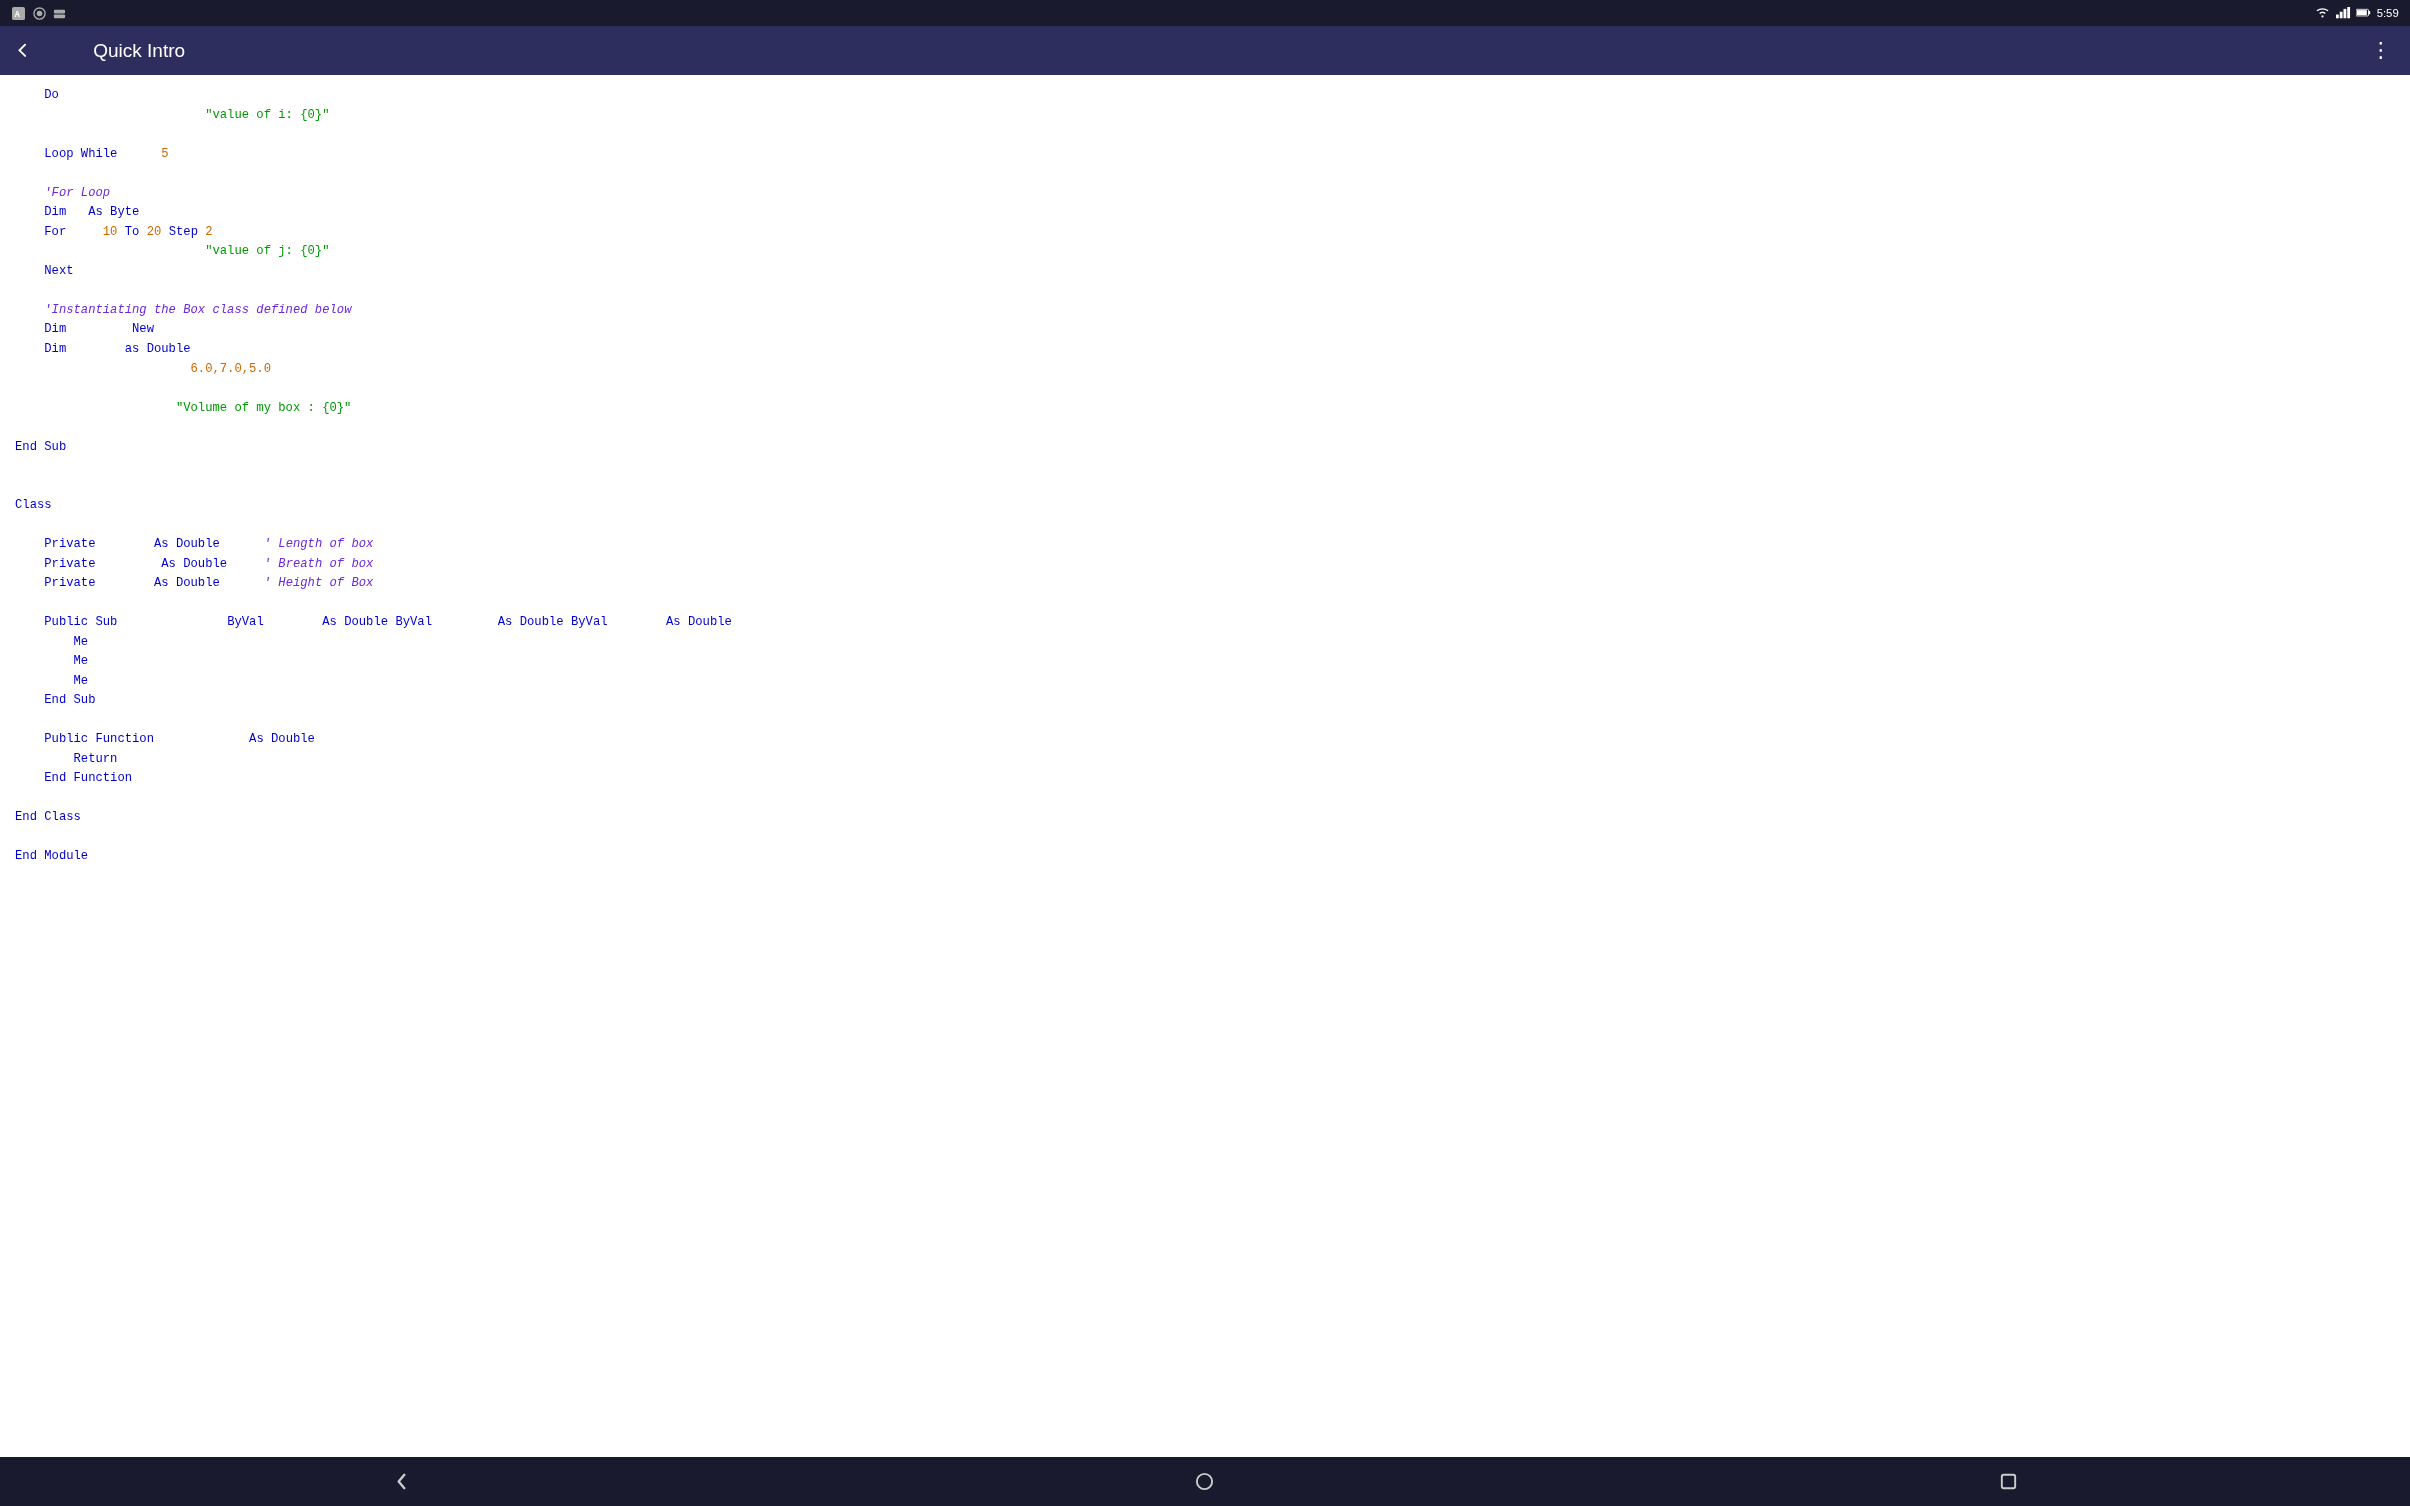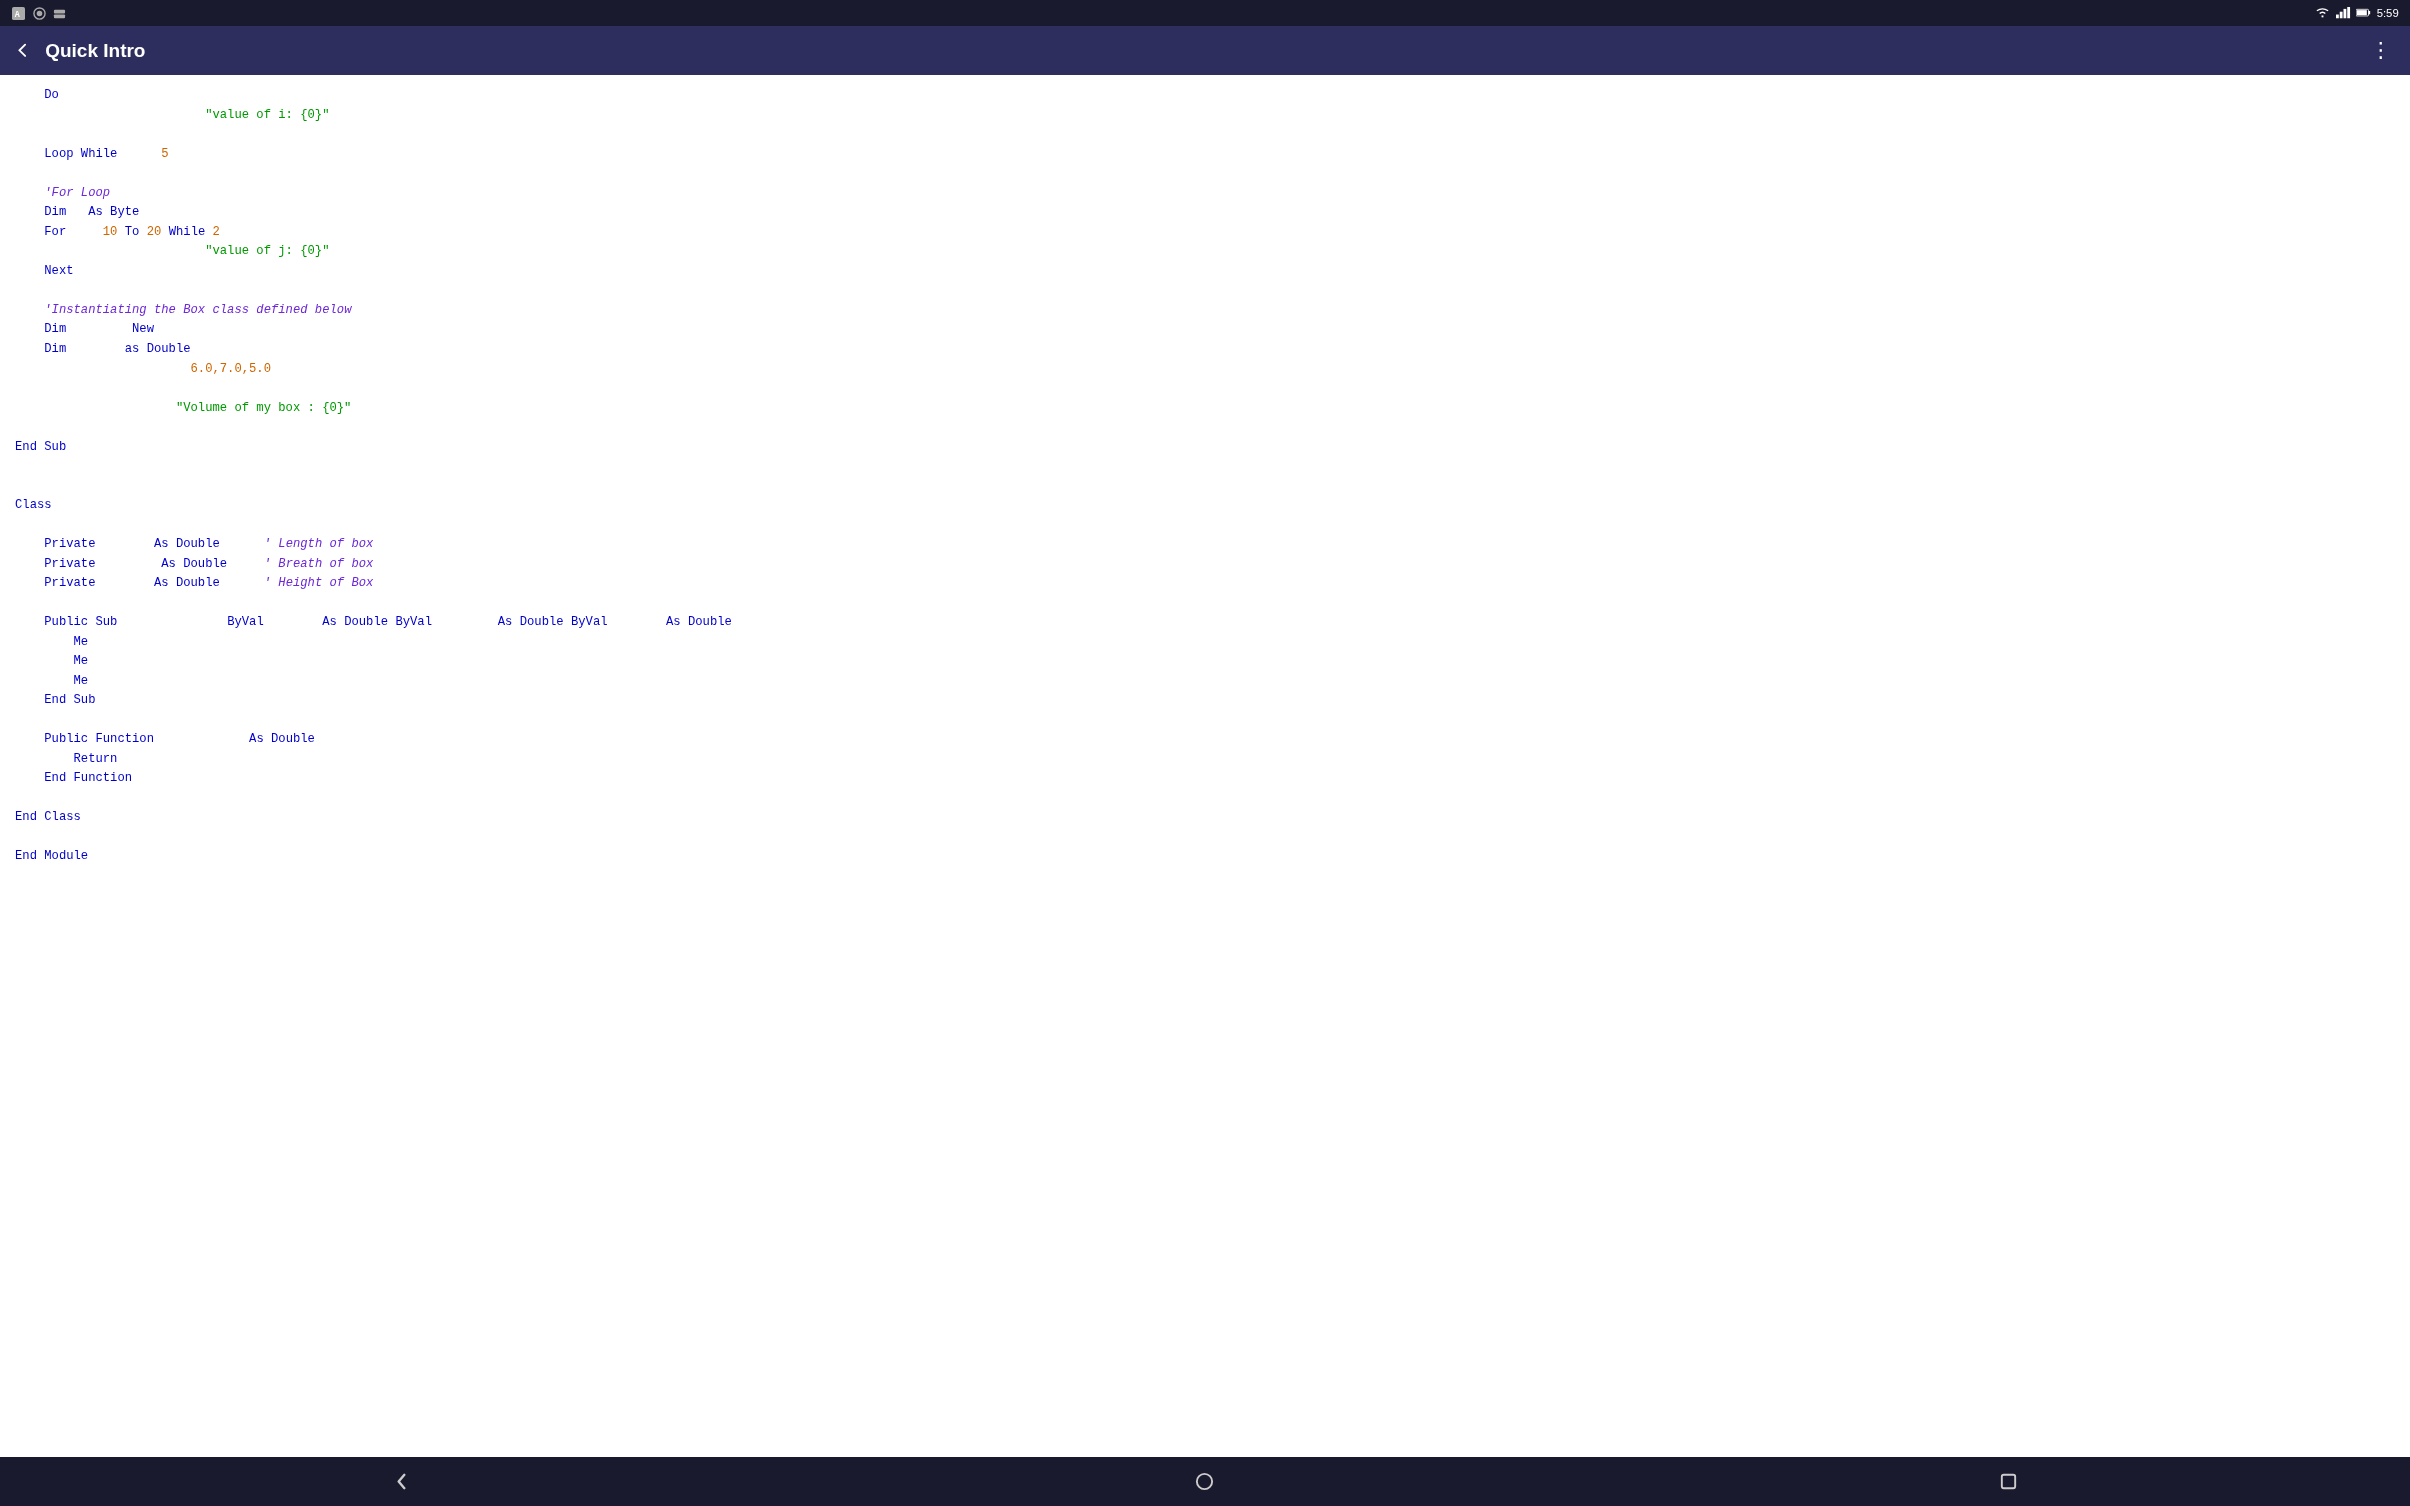--- a/index.html
+++ b/index.html
@@ -60,22 +60,23 @@
       font-size: 22.6px;
       cursor: pointer;
       margin-right: 11.3px;
       display: flex;
       align-items: center;
     }
     .app-bar-title {
       color: #ffffff;
       font-size: 19px;
       font-family: sans-serif;
-      font-weight: 700;
+      font-weight: 400;
       flex: 1;
+      margin-left: 48px;
     }
     .overflow-menu {
       color: #ffffff;
       font-size: 21px;
       cursor: pointer;
       padding: 7.5px;
     }
 
     
     .code-content {
@@ -188,21 +189,21 @@
   <span class="code-line">        i=i+1</span>
 
   <span class="code-line">    <span class="kw">Loop While</span> (i &lt; <span class="num">5</span>)</span>
 
   <span class="code-line"> </span>
 
   <span class="code-line">    <span class="comment">'For Loop</span></span>
 
   <span class="code-line">    <span class="kw">Dim</span> j <span class="kw">As Byte</span></span>
 
-  <span class="code-line">    <span class="kw">For</span> j = <span class="num">10</span> <span class="kw">To</span> <span class="num">20</span> <span class="kw">While</span> <span class="num">2</span></span>
+  <span class="code-line">    <span class="kw">For</span> j = <span class="num">10</span> <span class="kw">To</span> <span class="num">20</span> <span class="kw">Step</span> <span class="num">2</span></span>
 
   <span class="code-line">        Console.WriteLine(<span class="str">"value of j: {0}"</span>, j)</span>
 
   <span class="code-line">    <span class="kw">Next</span></span>
 
   <span class="code-line"> </span>
 
   <span class="code-line">    <span class="comment">'Instantiating the Box class defined below</span></span>
 
   <span class="code-line">    <span class="kw">Dim</span> myBox = <span class="kw">New</span> Box()</span>

